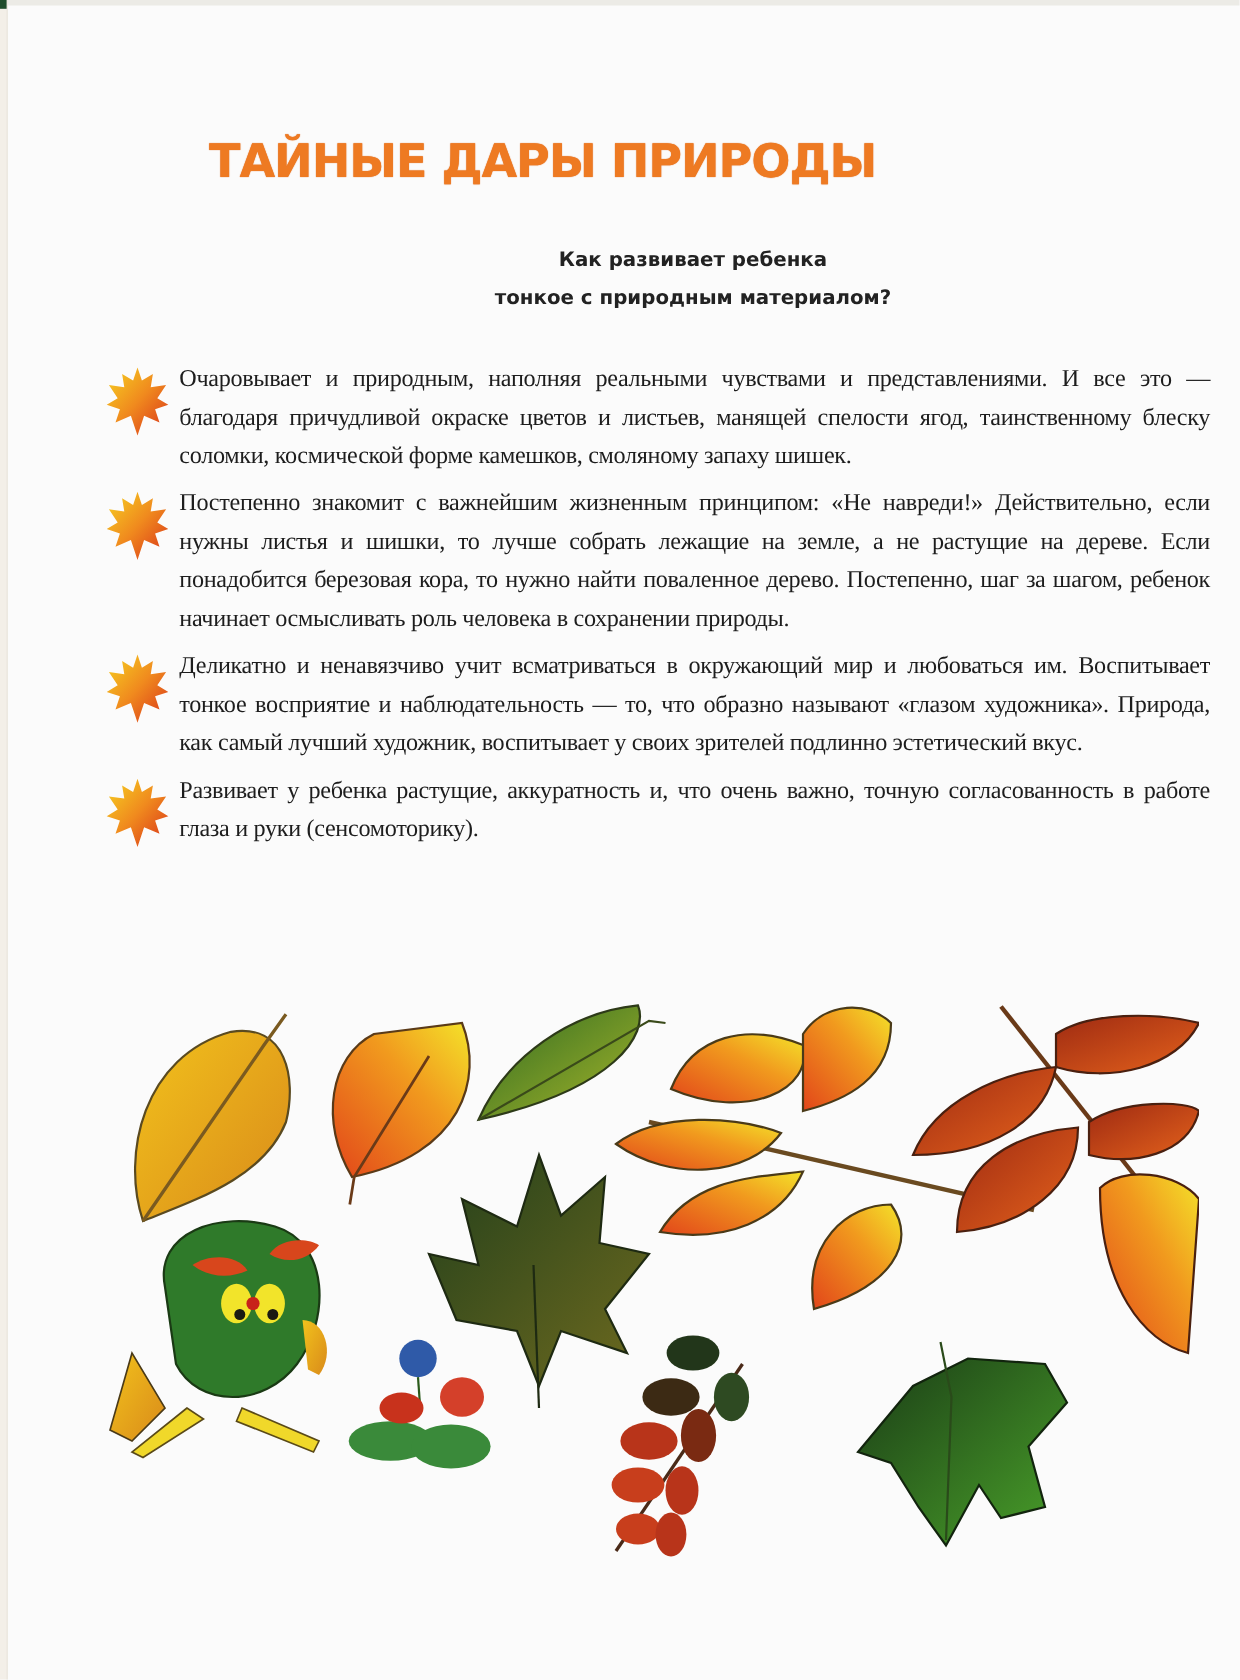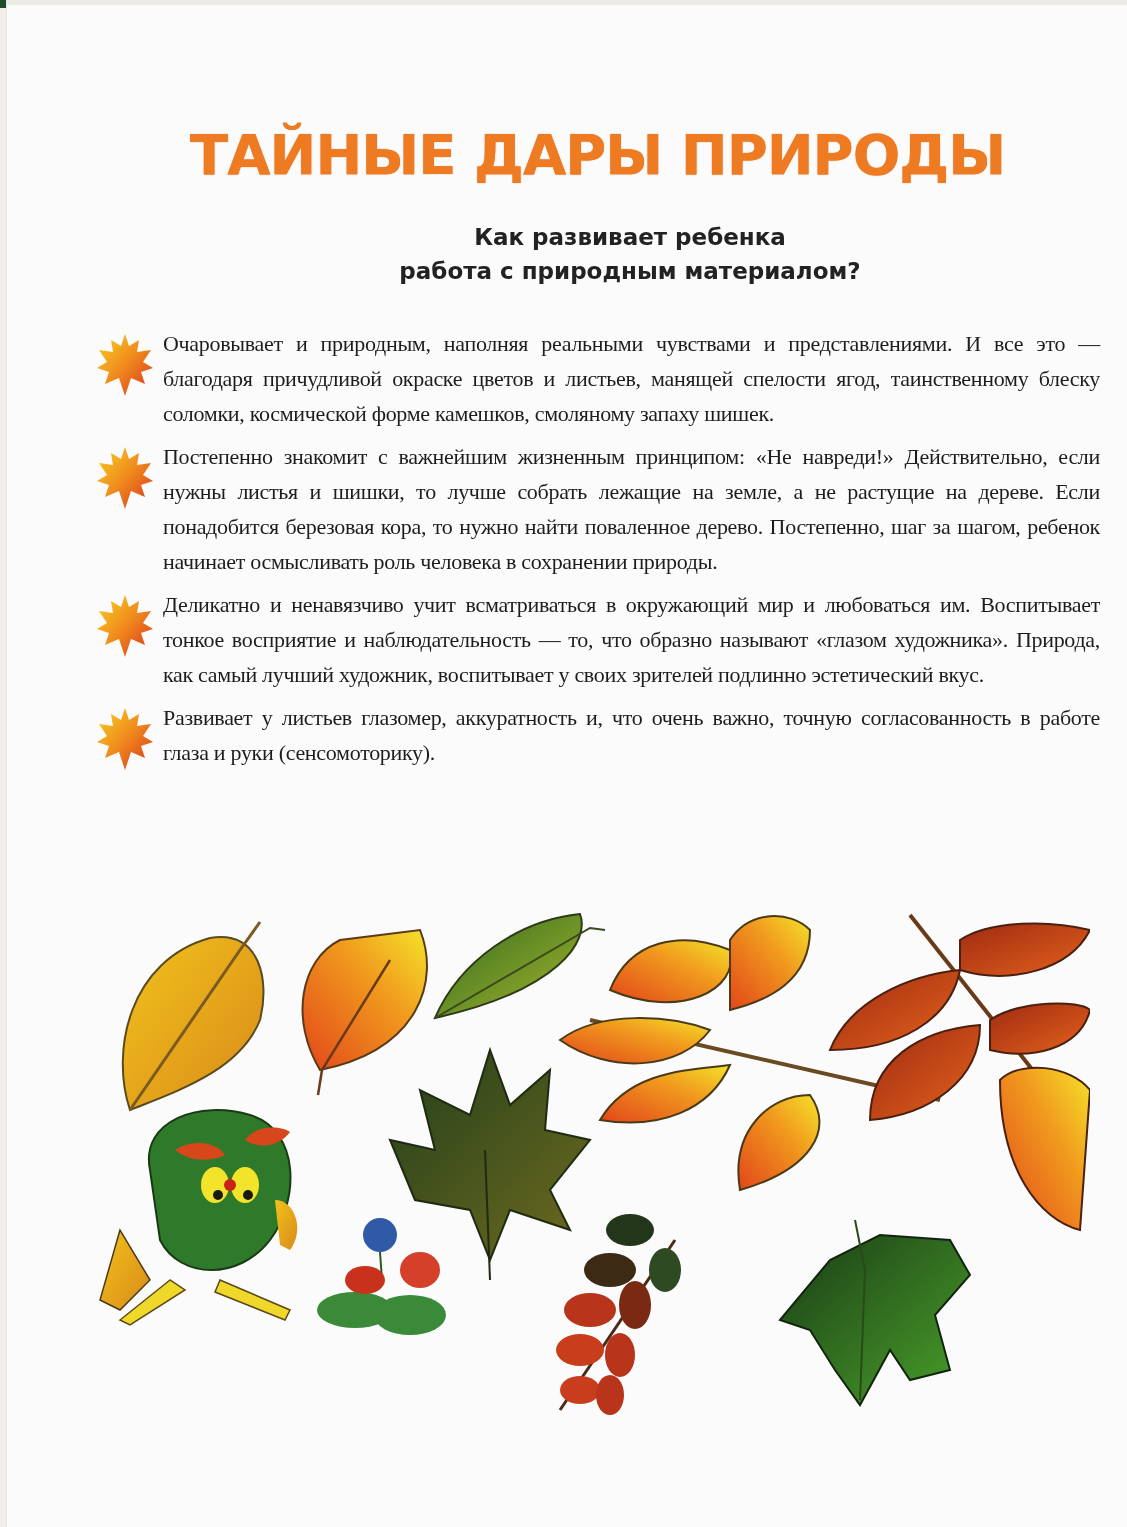--- a/index.html
+++ b/index.html
@@ -6,27 +6,27 @@
   body {
     width: 1127px; height: 1527px; background: #fbfbfb; position: relative; overflow: hidden;
     font-family: "DejaVu Serif", "Liberation Serif", serif; color: #1d1d1d;
   }
   .page-edge-left { position:absolute; left:0; top:0; width:6px; height:1527px; background:#f3efe8; border-right:1px solid #e8e4dc; }
   .page-edge-top { position:absolute; left:0; top:0; width:1127px; height:5px; background:#ecebe6; }
   .corner-mark { position:absolute; left:0; top:0; width:6px; height:8px; background:#1f4d2c; }
   .title {
     position:absolute; left:190px; top:122px; width:800px;
     font-family: "DejaVu Sans", "Liberation Sans", sans-serif; font-weight: 700;
-    font-size: 56px; letter-spacing: -1px; color: #ee7a22; white-space: nowrap;
+    font-size: 42px; letter-spacing: -1px; color: #ee7a22; white-space: nowrap;
     text-shadow: 0 0 1px #d9651a;
   }
   .subtitle {
     position:absolute; left:330px; top:220px; width:600px; text-align:center;
     font-family: "DejaVu Sans", "Liberation Sans", sans-serif; font-weight: 700;
-    font-size: 23px; line-height: 34px; color: #222;
+    font-size: 18px; line-height: 34px; color: #222;
   }
   .bullets { position:absolute; left:95px; top:326px; width:1005px; }
   .bullet { position:relative; padding-left:68px; margin-bottom:8px; }
   .bullet .leaf { position:absolute; left:0; top:6px; width:60px; height:66px; }
   .bullet p {
     margin:0; font-size: 19.5px; line-height: 35px; text-align: justify; letter-spacing: -0.3px;
     font-family: "Liberation Serif", "DejaVu Serif", serif; font-size: 22px;
   }
   .illustration { position:absolute; left:90px; top:900px; width:1000px; height:520px; }
 </style>
@@ -34,21 +34,21 @@
 <body>
 
 <div class="page-edge-top"></div>
 <div class="page-edge-left"></div>
 <div class="corner-mark"></div>
 
 <div class="title">ТАЙНЫЕ ДАРЫ ПРИРОДЫ</div>
 
 <div class="subtitle">
   <div>Как развивает ребенка</div>
-  <div>работа с природным материалом?</div>
+  <div>тонкое с природным материалом?</div>
 </div>
 
 <div class="bullets">
   <div class="bullet">
     <svg class="leaf" viewBox="0 0 60 66">
       <defs>
           <linearGradient id="lg1" x1="0" y1="0" x2="1" y2="1">
             <stop offset="0" stop-color="#f6d321"></stop>
             <stop offset="0.5" stop-color="#f08a1e"></stop>
             <stop offset="1" stop-color="#d8311a"></stop>
@@ -67,21 +67,21 @@
   <div class="bullet">
     <svg class="leaf" viewBox="0 0 60 66">
       <path d="M30 2 L34 14 L44 8 L42 20 L56 18 L48 30 L58 36 L46 40 L50 52 L36 46 L32 58 L30 64 L28 58 L24 46 L10 52 L14 40 L2 36 L12 30 L4 18 L18 20 L16 8 L26 14 Z" fill="url(#lg1)"></path>
     </svg>
     <p>Деликатно и ненавязчиво учит всматриваться в окружающий мир и любоваться им. Воспитывает тонкое восприятие и наблюдательность — то, что образно называют «глазом художника». Природа, как самый лучший художник, воспитывает у своих зрителей подлинно эстетический вкус.</p>
   </div>
   <div class="bullet">
     <svg class="leaf" viewBox="0 0 60 66">
       <path d="M30 2 L34 14 L44 8 L42 20 L56 18 L48 30 L58 36 L46 40 L50 52 L36 46 L32 58 L30 64 L28 58 L24 46 L10 52 L14 40 L2 36 L12 30 L4 18 L18 20 L16 8 L26 14 Z" fill="url(#lg1)"></path>
     </svg>
-    <p>Развивает у листьев глазомер, аккуратность и, что очень важно, точную согласованность в работе глаза и руки (сенсомоторику).</p>
+    <p>Развивает у ребенка растущие, аккуратность и, что очень важно, точную согласованность в работе глаза и руки (сенсомоторику).</p>
   </div>
 </div>
 
 <svg class="illustration" viewBox="0 0 1000 520">
   <defs>
     <linearGradient id="yel" x1="0" y1="0" x2="1" y2="1">
         <stop offset="0" stop-color="#f2c21c"></stop>
         <stop offset="1" stop-color="#d98a1a"></stop>
       </linearGradient>
     <linearGradient id="orr" x1="0" y1="1" x2="1" y2="0">

